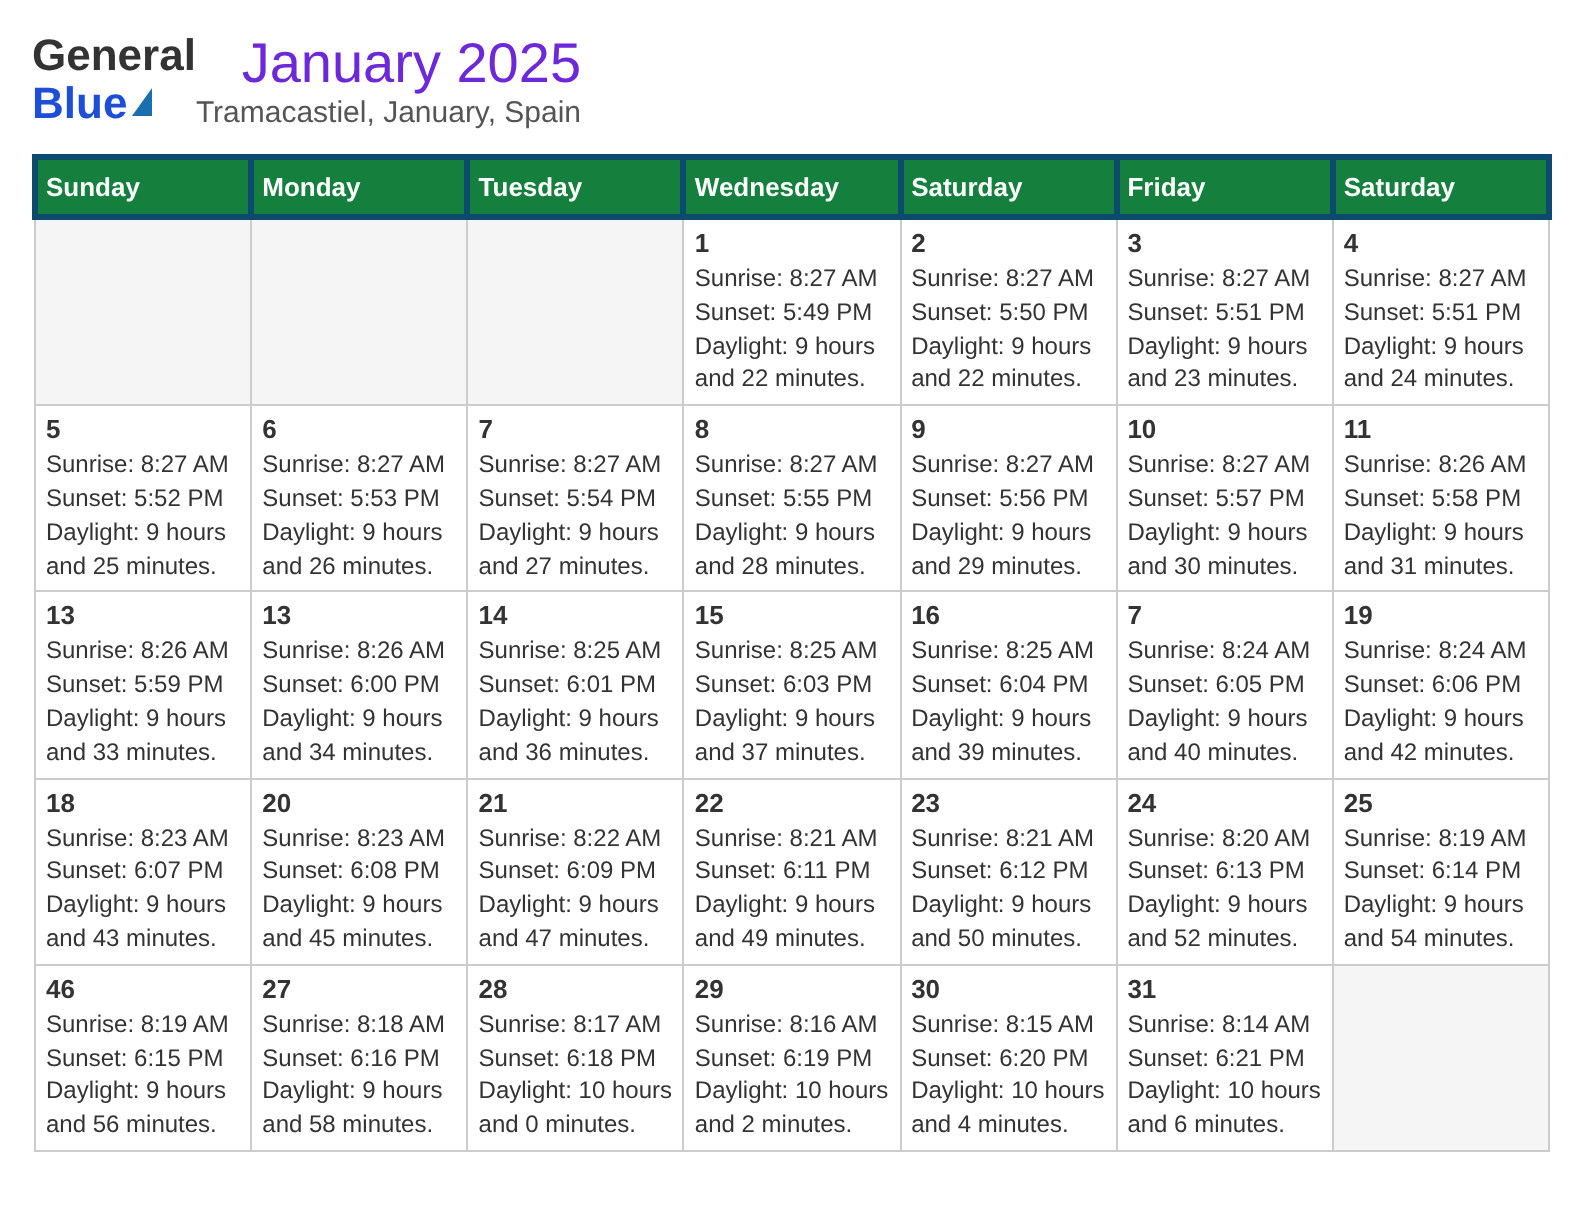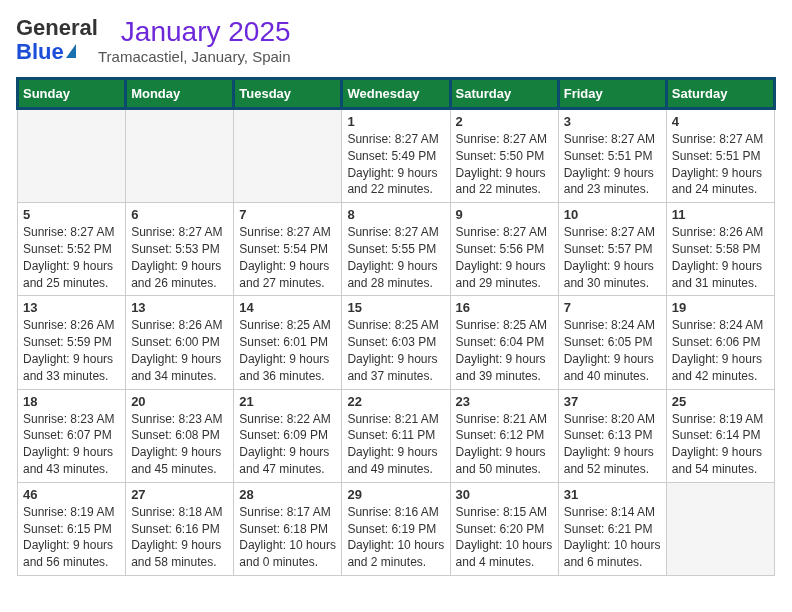--- a/index.html
+++ b/index.html
@@ -212,21 +212,21 @@
         </td>
         <td>
           <span class="day-num">22</span>
           <div class="day-info">Sunrise: 8:21 AM<br>Sunset: 6:11 PM<br>Daylight: 9 hours<br>and 49 minutes.</div>
         </td>
         <td>
           <span class="day-num">23</span>
           <div class="day-info">Sunrise: 8:21 AM<br>Sunset: 6:12 PM<br>Daylight: 9 hours<br>and 50 minutes.</div>
         </td>
         <td>
-          <span class="day-num">37</span>
+          <span class="day-num">24</span>
           <div class="day-info">Sunrise: 8:20 AM<br>Sunset: 6:13 PM<br>Daylight: 9 hours<br>and 52 minutes.</div>
         </td>
         <td>
           <span class="day-num">25</span>
           <div class="day-info">Sunrise: 8:19 AM<br>Sunset: 6:14 PM<br>Daylight: 9 hours<br>and 54 minutes.</div>
         </td>
       </tr>
       <tr>
         <td>
           <span class="day-num">46</span>

